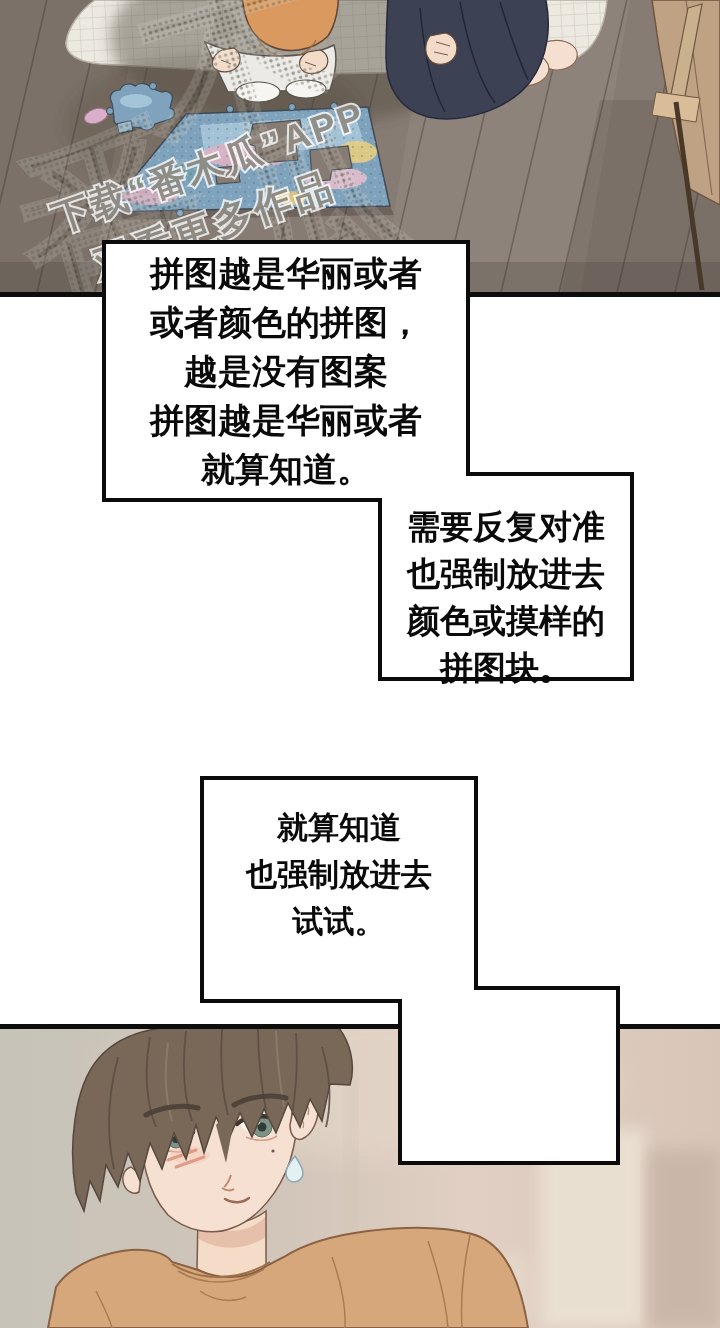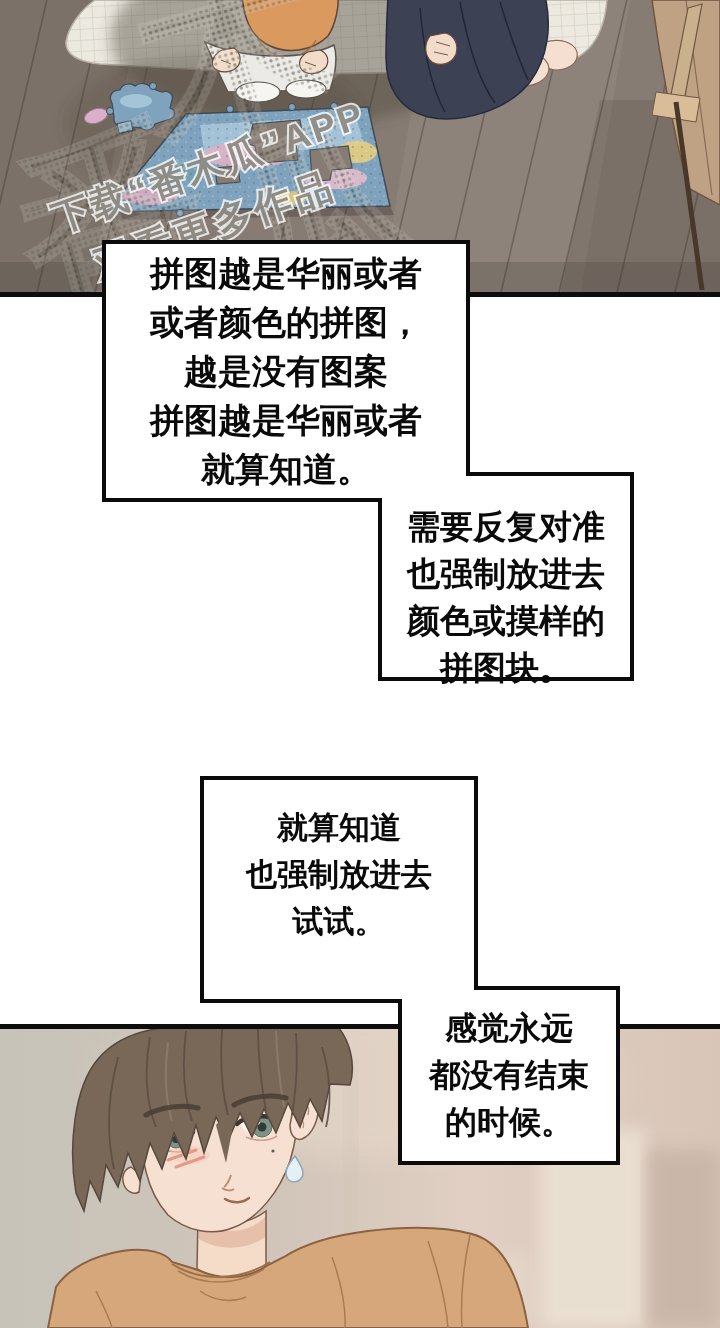--- a/index.html
+++ b/index.html
@@ -297,19 +297,14 @@
     <div>需要反复对准</div>
     <div>也强制放进去</div>
     <div>颜色或摸样的</div>
     <div>拼图块。</div>
   </div>
   <div class="btxt" id="bt3">
     <div>就算知道</div>
     <div>也强制放进去</div>
     <div>试试。</div>
   </div>
-  <div class="btxt" id="bt4">
-    <div>感觉永远</div>
-    <div>都没有结束</div>
-    <div>的时候。</div>
-  </div>
 
 </div>
 
 </body></html>

